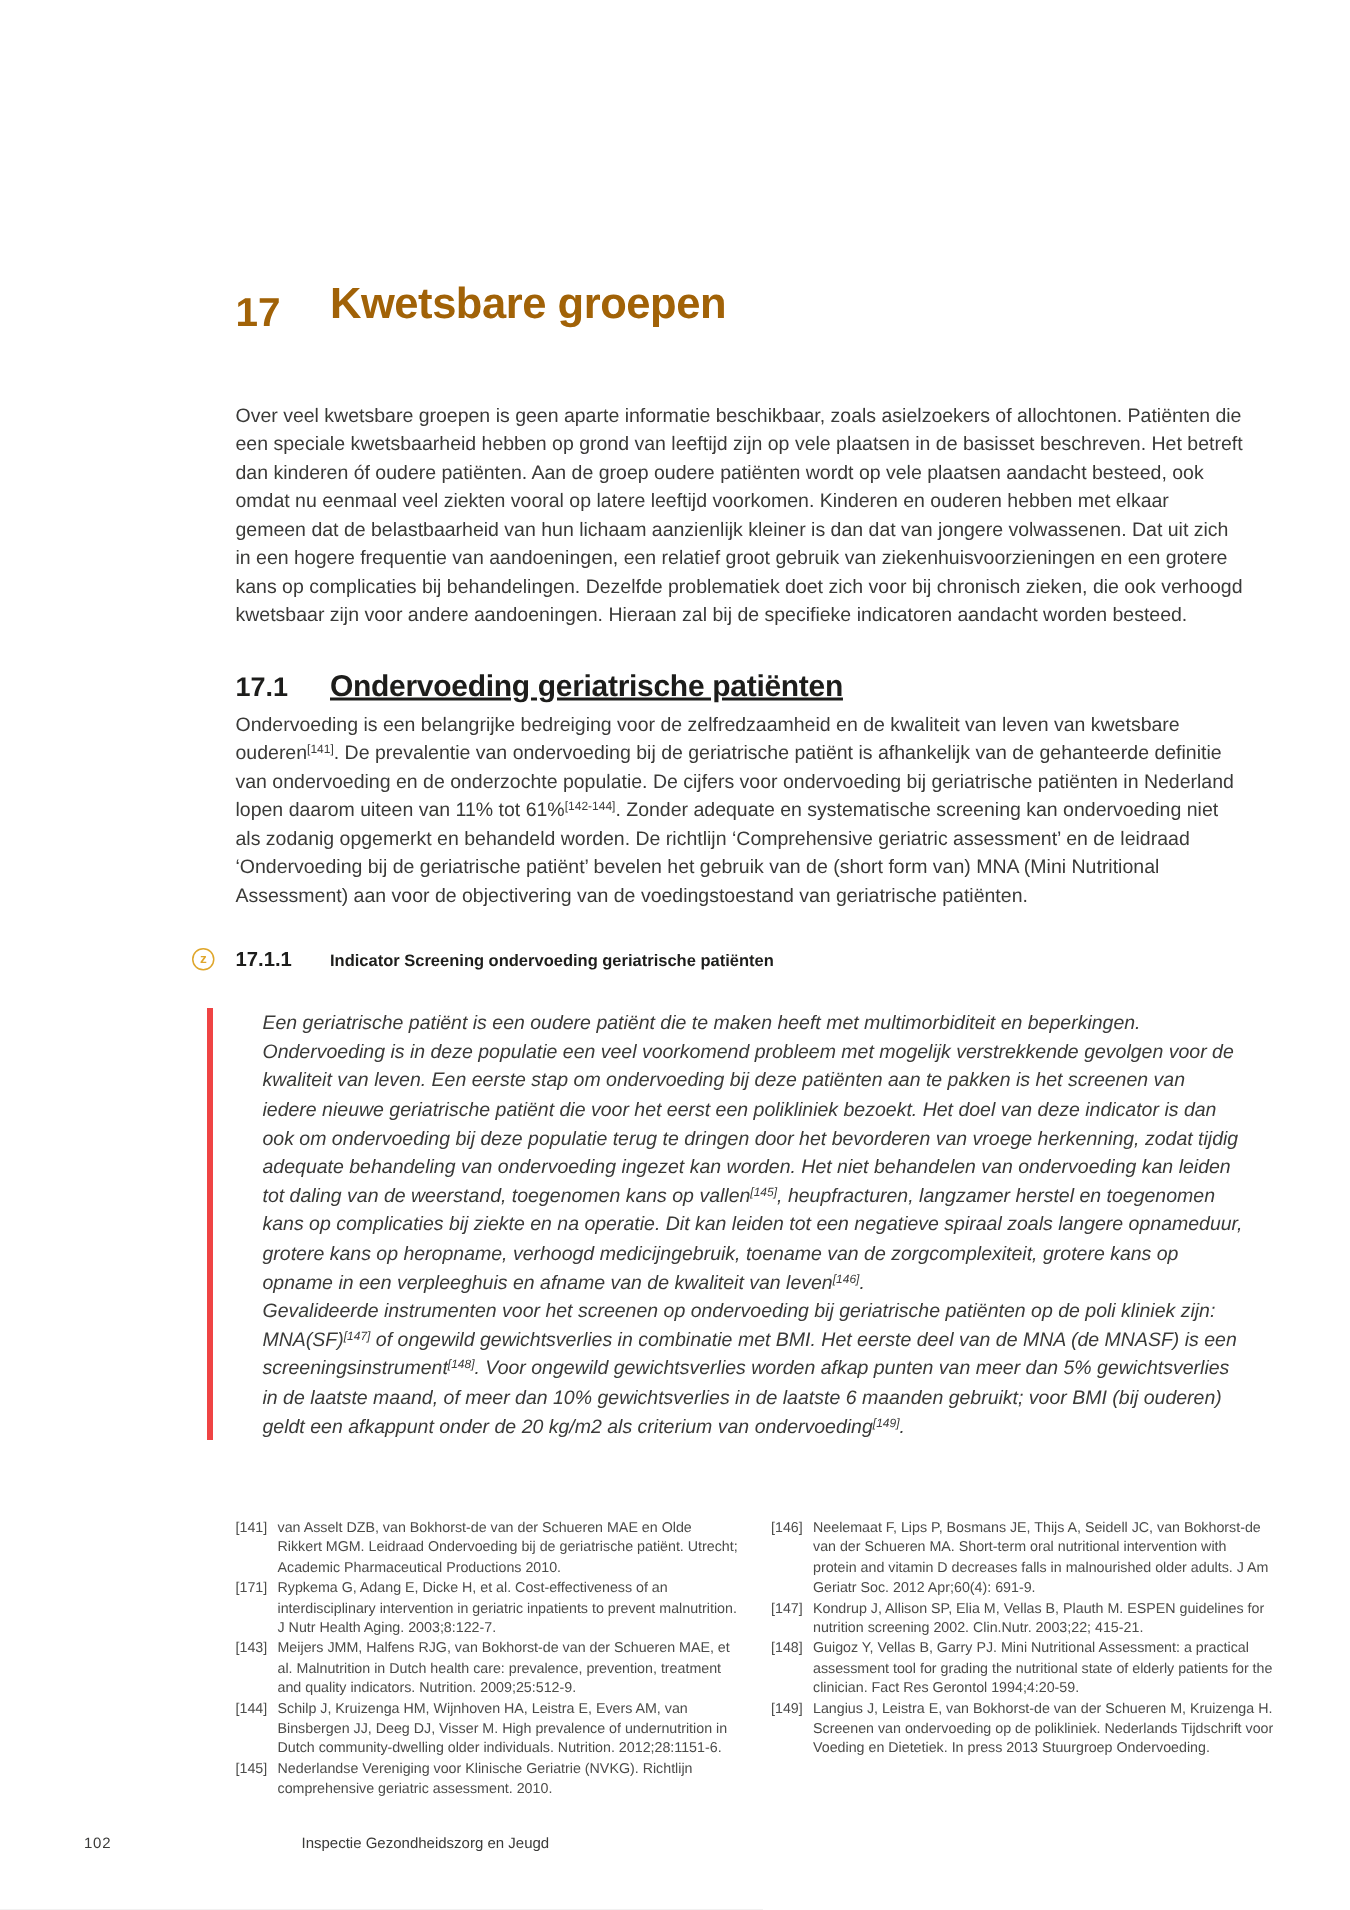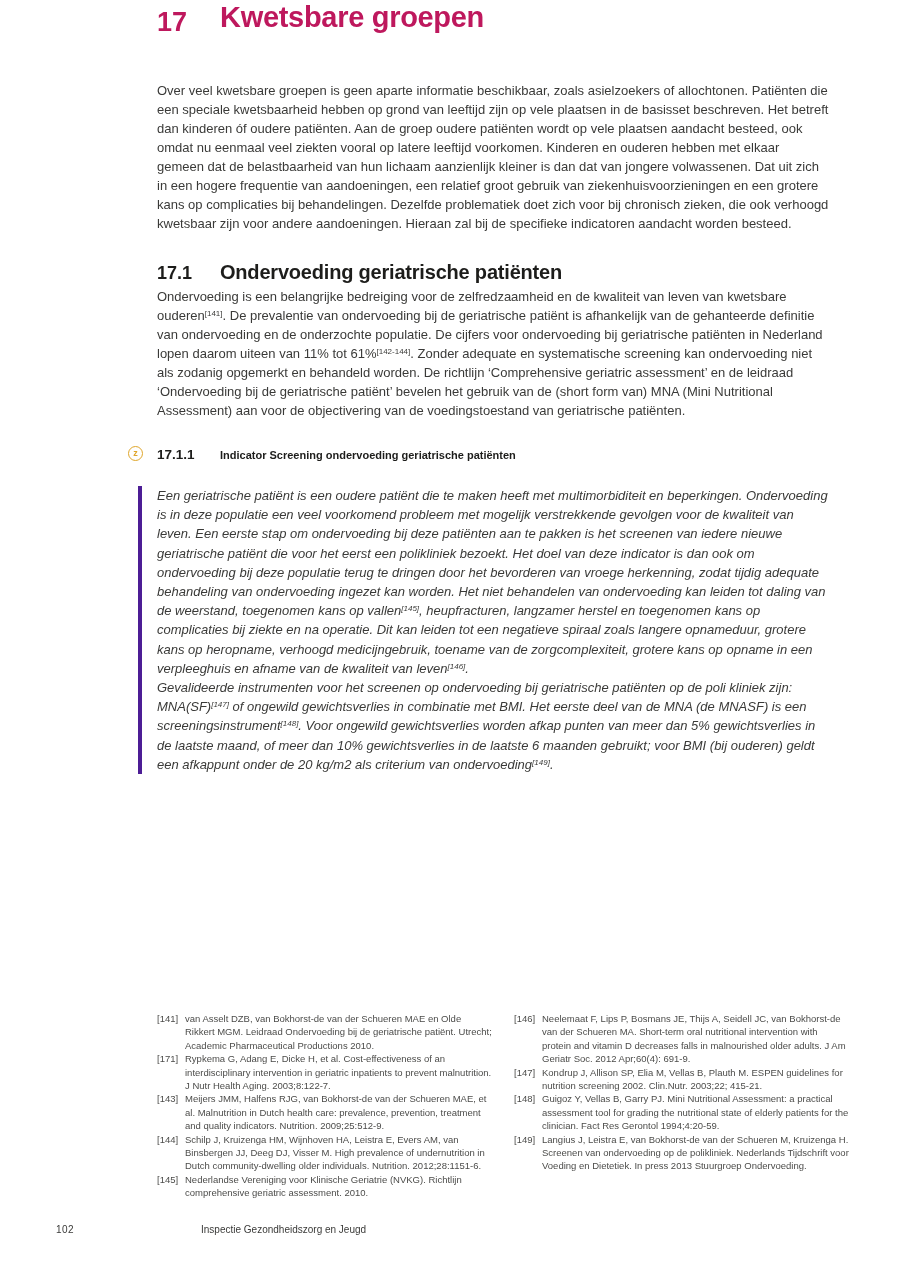--- a/index.html
+++ b/index.html
@@ -8,55 +8,55 @@
     width:900px; height:1273px;
     margin:0 auto;
     background:#ffffff;
     font-family:"Liberation Sans", sans-serif;
     color:#3a3a38;
     overflow:hidden;
   }
   .content { position:absolute; left:157px; top:0; width:672px; }
 
   
-  .chapter-heading { line-height:34px; color:#be185d; }
+  .chapter-heading { margin-top:186px; line-height:34px; color:#a16207; }
   .chapter-heading .h-num {
     display:inline-block; width:63px; font-size:27px; font-weight:700; vertical-align:bottom;
   }
   .chapter-heading .h-text { font-size:29px; font-weight:700; letter-spacing:-0.3px; }
 
   p.body-par { margin:0; font-size:13px; line-height:19px; }
   .mt-intro1 { margin-top:42px !important; }
   .mt-intro2 { margin-top:13px !important; }
 
   
   .section-heading { margin-top:26px; line-height:27px; color:#1d1d1b; }
   .section-heading .h-num { display:inline-block; width:63px; font-size:18px; font-weight:700; vertical-align:baseline; }
-  .section-heading .h-text { font-size:20px; font-weight:700; letter-spacing:-0.2px; }
+  .section-heading .h-text { font-size:20px; font-weight:700; letter-spacing:-0.2px;text-decoration:underline; }
 
   .section-body { margin-top:17px; font-size:13px; line-height:19.5px; }
 
   
   .subsection-heading { position:relative; margin-top:24px; line-height:20px; color:#1d1d1b; }
   .subsection-heading .h-num { display:inline-block; width:63px; font-size:13.5px; font-weight:700; }
   .subsection-heading .h-text { font-size:11px; font-weight:700; }
   .marker-icon {
     position:absolute; left:-29px; top:2px;
     width:13px; height:13px;
     border:1.5px solid #dfa62b; border-radius:50%;
     color:#dfa62b; font-size:9px; font-weight:700; font-style:normal;
     display:flex; align-items:center; justify-content:center;
     line-height:1;
   }
 
   
   .indicator-block {
     margin-top:21px; margin-left:-19px;
-    border-left:4px solid #4c1d95;
-    padding-left:15px;
+    border-left:4px solid #ef4444;
+    padding-left:33px;
     font-style:italic;
     font-size:13px; line-height:19.2px;
   }
   .indicator-block p { margin:0; }
 
   .sup { font-size:8px; vertical-align:4px; line-height:0; }
 
   
   .footnotes {
     position:absolute; left:157px; top:1012px; width:692px;

